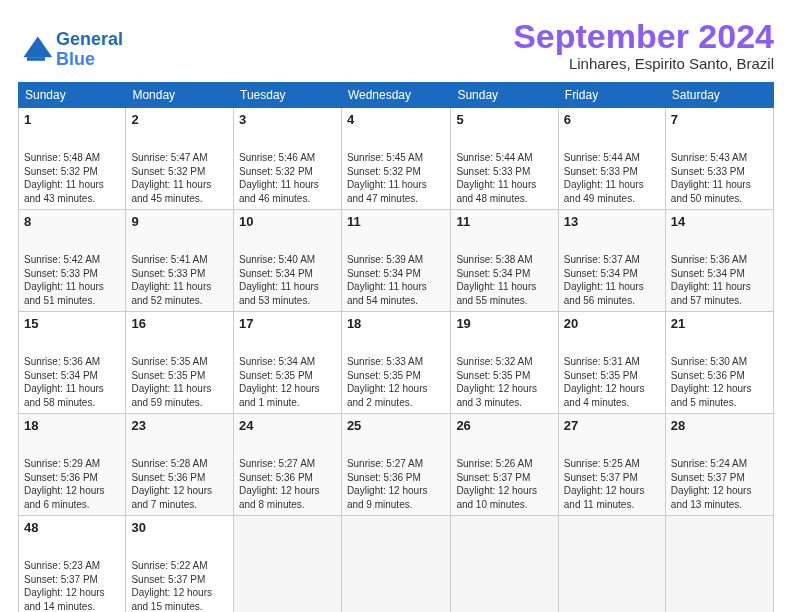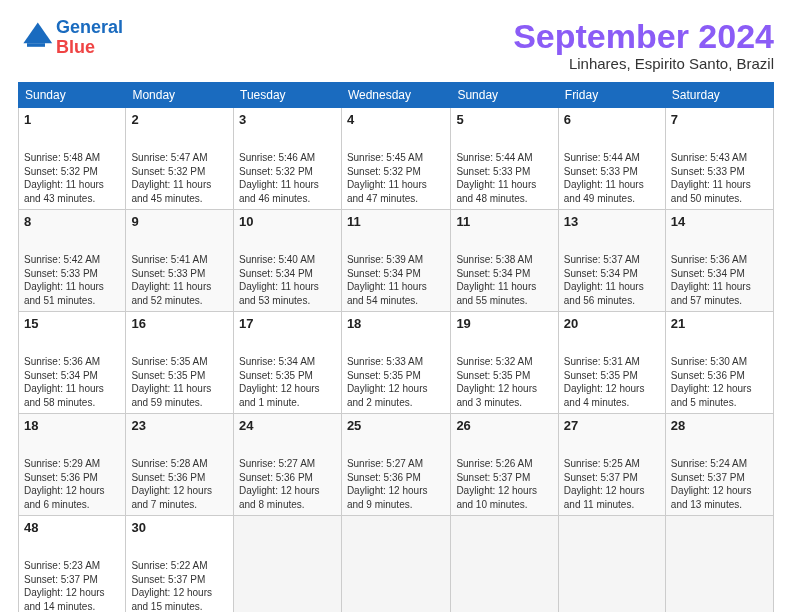--- a/index.html
+++ b/index.html
@@ -17,20 +17,22 @@
       padding: 18px 18px 10px 18px;
     }
     .header {
       display: flex;
       justify-content: space-between;
       align-items: flex-start;
       margin-bottom: 10px;
     }
     .logo {
       display: flex;
+      align-items: center;
+      margin-top: 12px;
     }
     .logo-text {
       font-size: 18px;
       font-weight: bold;
       color: #333;
       line-height: 1.1;
     }
     .logo-text span {
       color: #1a6bbf;
     }
@@ -106,21 +108,21 @@
 
 <div class="page">
   <div class="header">
     <div class="logo">
       <svg class="logo-icon" viewBox="0 0 40 40">
         <polygon points="22,5 38,28 6,28" fill="#1a6bbf"></polygon>
         <rect x="10" y="28" width="20" height="4" fill="#1a6bbf"></rect>
       </svg>
       <div class="logo-text">
         <div><span>General</span></div>
-        <div><span style="color:#ef4444">Blue</span></div>
+        <div><span style="color:#3b82f6">Blue</span></div>
       </div>
     </div>
     <div class="title-block">
       <div class="month-title">September 2024</div>
       <div class="subtitle">Linhares, Espirito Santo, Brazil</div>
     </div>
   </div>
 
   <table class="calendar">
     <thead>

